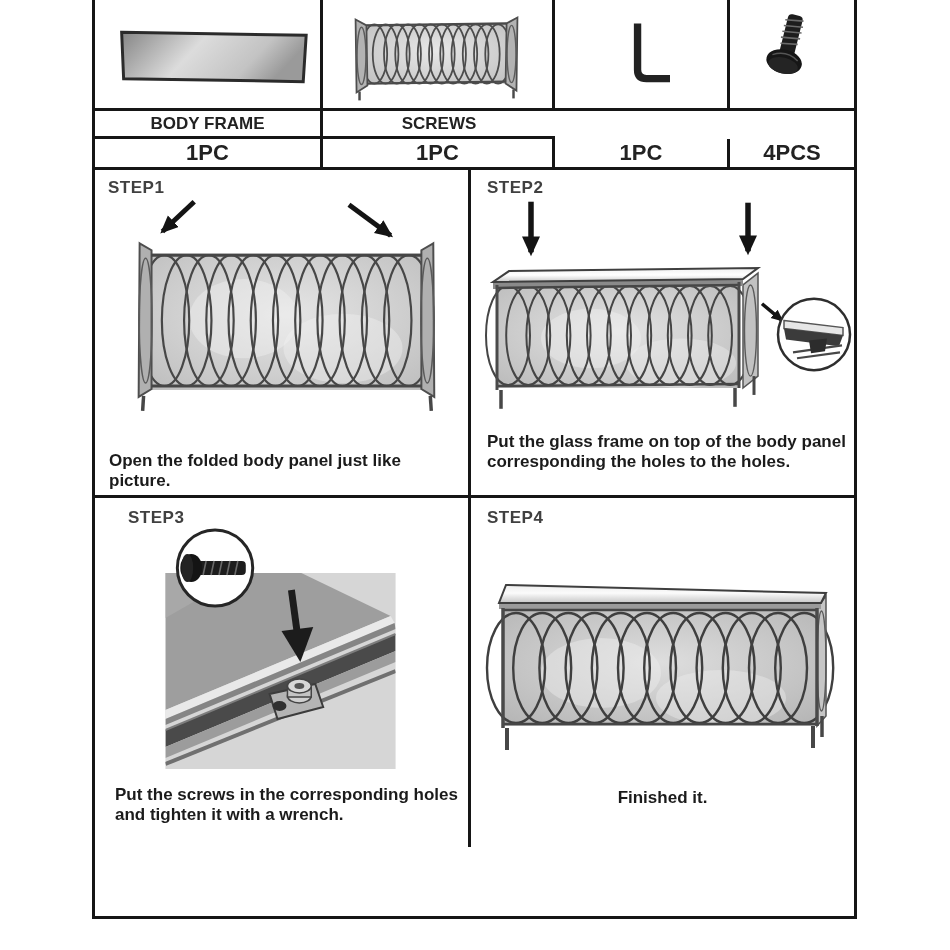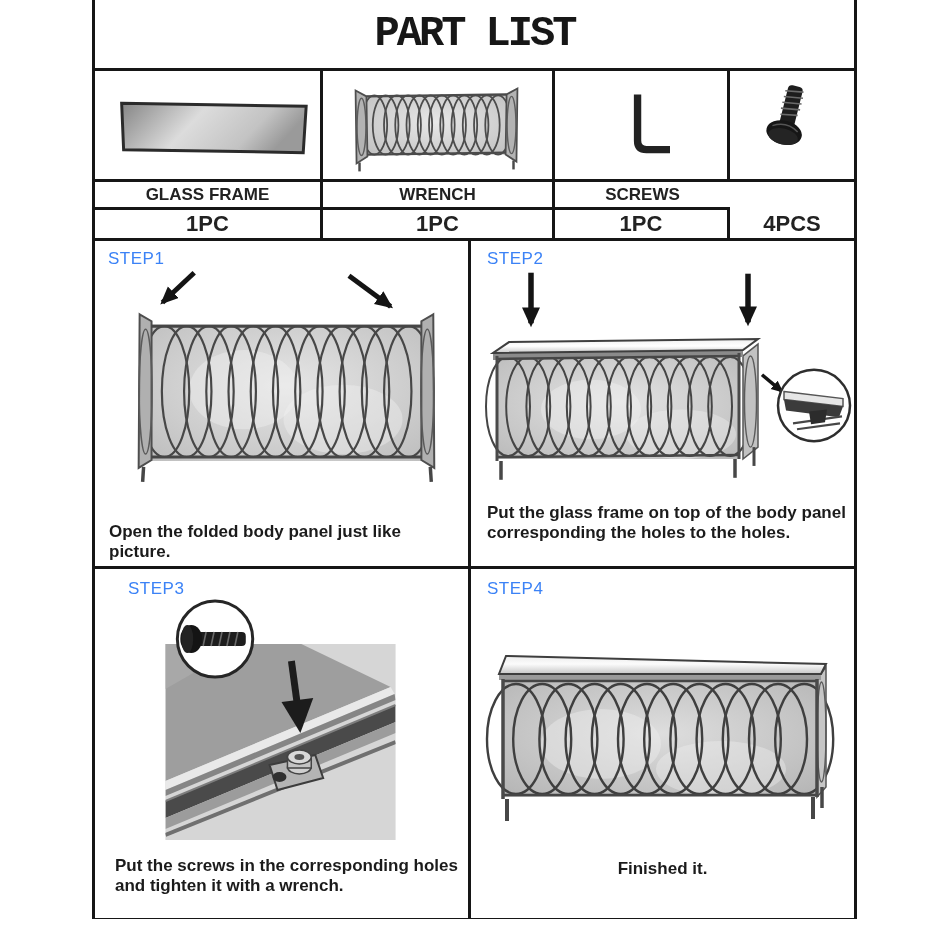--- a/index.html
+++ b/index.html
@@ -16,39 +16,36 @@
   .pcell{box-sizing:border-box;border-right:3px solid #161616;border-bottom:3px solid #161616;
          display:flex;align-items:center;justify-content:center;overflow:hidden;background:#fff;}
   .pcell.last{border-right:none;}
   .img-row{height:111px;}
   .name-row{height:28px;font-size:17px;font-weight:600;color:#222;}
   .qty-row{height:31px;font-size:22px;font-weight:600;color:#222;}
   .steps-grid{display:grid;grid-template-columns:376px 383px;grid-template-rows:328px 349px;}
   .step-cell{position:relative;box-sizing:border-box;background:#fff;overflow:hidden;}
   .step-cell.bR{border-right:3px solid #161616;}
   .step-cell.bB{border-bottom:3px solid #161616;}
-  .step-label{position:absolute;left:13px;top:8px;font-size:17px;font-weight:400;
-              letter-spacing:.5px;color:#3b82f6;z-index:3;}
+  .step-label{position:absolute;left:13px;top:8px;font-size:17px;font-weight:700;
+              letter-spacing:.5px;color:#404040;z-index:3;}
   .step-caption{position:absolute;font-size:17px;font-weight:600;line-height:1.2;color:#1b1b1b;z-index:3;}
   .cap1{left:14px;top:281px;width:356px;}
   .cap2{left:16px;top:262px;width:362px;}
   .cap3{left:20px;top:287px;width:352px;}
   .cap4{left:0;top:290px;width:100%;text-align:center;}
   .scene{position:absolute;left:0;top:0;width:100%;height:100%;z-index:1;}
   svg{display:block;}
 </style>
 </head>
 <body>
 
 <div class="page">
  <div class="sheet">
 
-  <div class="title-row">
-    <div class="title">PART LIST</div>
-  </div>
 
   <div class="parts-grid">
     <div class="pcell img-row">
       <svg width="228" height="108" viewBox="0 0 228 108">
         <defs>
           <linearGradient id="gglass" x1="0" y1="0" x2="1" y2="0.25">
             <stop offset="0" stop-color="#858585"></stop>
                 <stop offset="0.45" stop-color="#dcdcdc"></stop>
             <stop offset="0.8" stop-color="#c3c3c3"></stop>
                 <stop offset="1" stop-color="#9a9a9a"></stop>
@@ -109,22 +106,21 @@
           </g>
           <ellipse cx="57" cy="62" rx="18" ry="12" fill="#161616"></ellipse>
           <ellipse cx="57" cy="66" rx="15" ry="8" fill="#242424"></ellipse>
           <path d="M44,58 Q57,50 70,58" fill="none" stroke="#555" stroke-width="1.5"></path>
         </g>
       </svg>
     </div>
   </div>
 
   <div class="parts-grid">
-    <div class="pcell name-row">GLASS FRAME</div>
-    <div class="pcell name-row">WRENCH</div>
+    <div class="pcell name-row">BODY FRAME</div>
     <div class="pcell name-row last">SCREWS</div>
   </div>
 
   <div class="parts-grid">
     <div class="pcell qty-row">1PC</div>
     <div class="pcell qty-row">1PC</div>
     <div class="pcell qty-row">1PC</div>
     <div class="pcell qty-row last">4PCS</div>
   </div>
 

